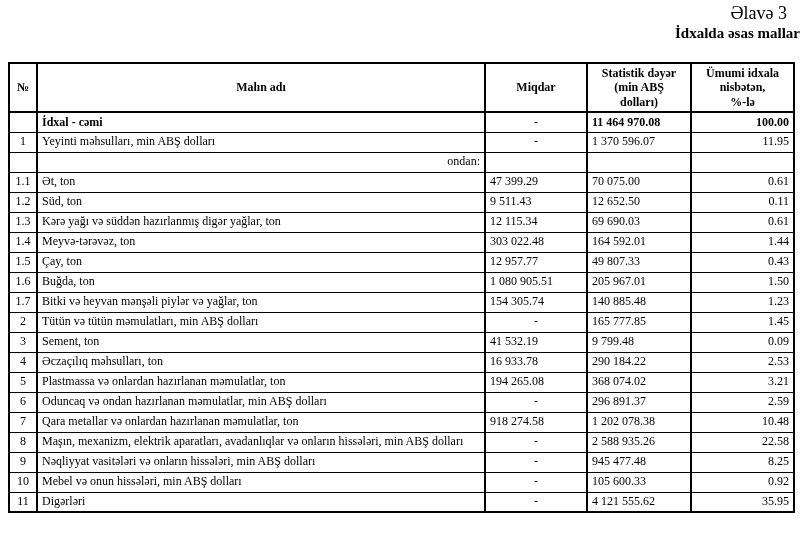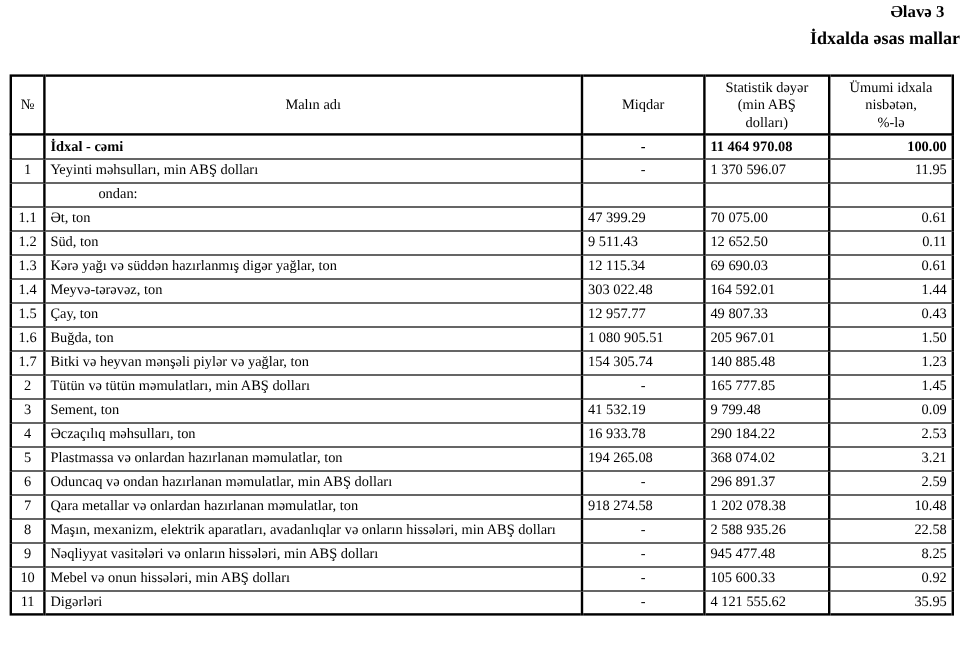--- a/index.html
+++ b/index.html
@@ -13,22 +13,22 @@
     height: 542px;
     background: #ffffff;
     color: #000;
     font-family: "Liberation Serif", serif;
     overflow: hidden;
   }
   .annex {
     position: absolute;
     top: 3px;
     right: 13px;
-    font-size: 14px;
-    font-weight: bold;
+    font-size: 18px;
+    font-weight: normal;
   }
   .title {
     position: absolute;
     top: 25px;
     left: 0;
     width: 100%;
     text-align: right;
     font-size: 15px;
     font-weight: bold;
     margin: 0;
@@ -44,21 +44,21 @@
     border: 2px solid #000;
   }
   .imports th, .imports td {
     border: 1px solid #000;
     border-left-width: 2px;
     border-right-width: 2px;
     overflow: hidden;
   }
   .imports thead tr { height: 48px; }
   .imports thead th {
-    font-weight: normal;
+    font-weight: bold;
     text-align: center;
     vertical-align: middle;
     white-space: pre-line;
     padding: 2px 2px;
     border-bottom-width: 2px;
     line-height: 1.2;
   }
   .imports tbody tr { height: 20px; }
   .imports tbody td {
     padding: 2px 4px;
@@ -66,21 +66,21 @@
     vertical-align: middle;
     white-space: nowrap;
   }
   .c-no    { text-align: center; padding-left: 1px; padding-right: 1px; }
   .c-name  { text-align: left; padding-left: 5px; }
   .c-num   { text-align: left; padding-right: 24px; }
   .c-share { text-align: right; padding-right: 8px; }
   .dash    { text-align: center; }
   .row-total { height: 24px; padding-left: 12px; }
   .row-total td { font-weight: bold; }
-  .row-sub .c-name { padding-left: 44px; }
+  .row-sub .c-name { padding-left: 76px; text-align: right; }
 </style>
 </head>
 <body>
 
 <div class="page">
   <div class="annex">Əlavə 3</div>
   <h1 class="title">İdxalda əsas mallar</h1>
 
   <table class="imports">
     <colgroup>

